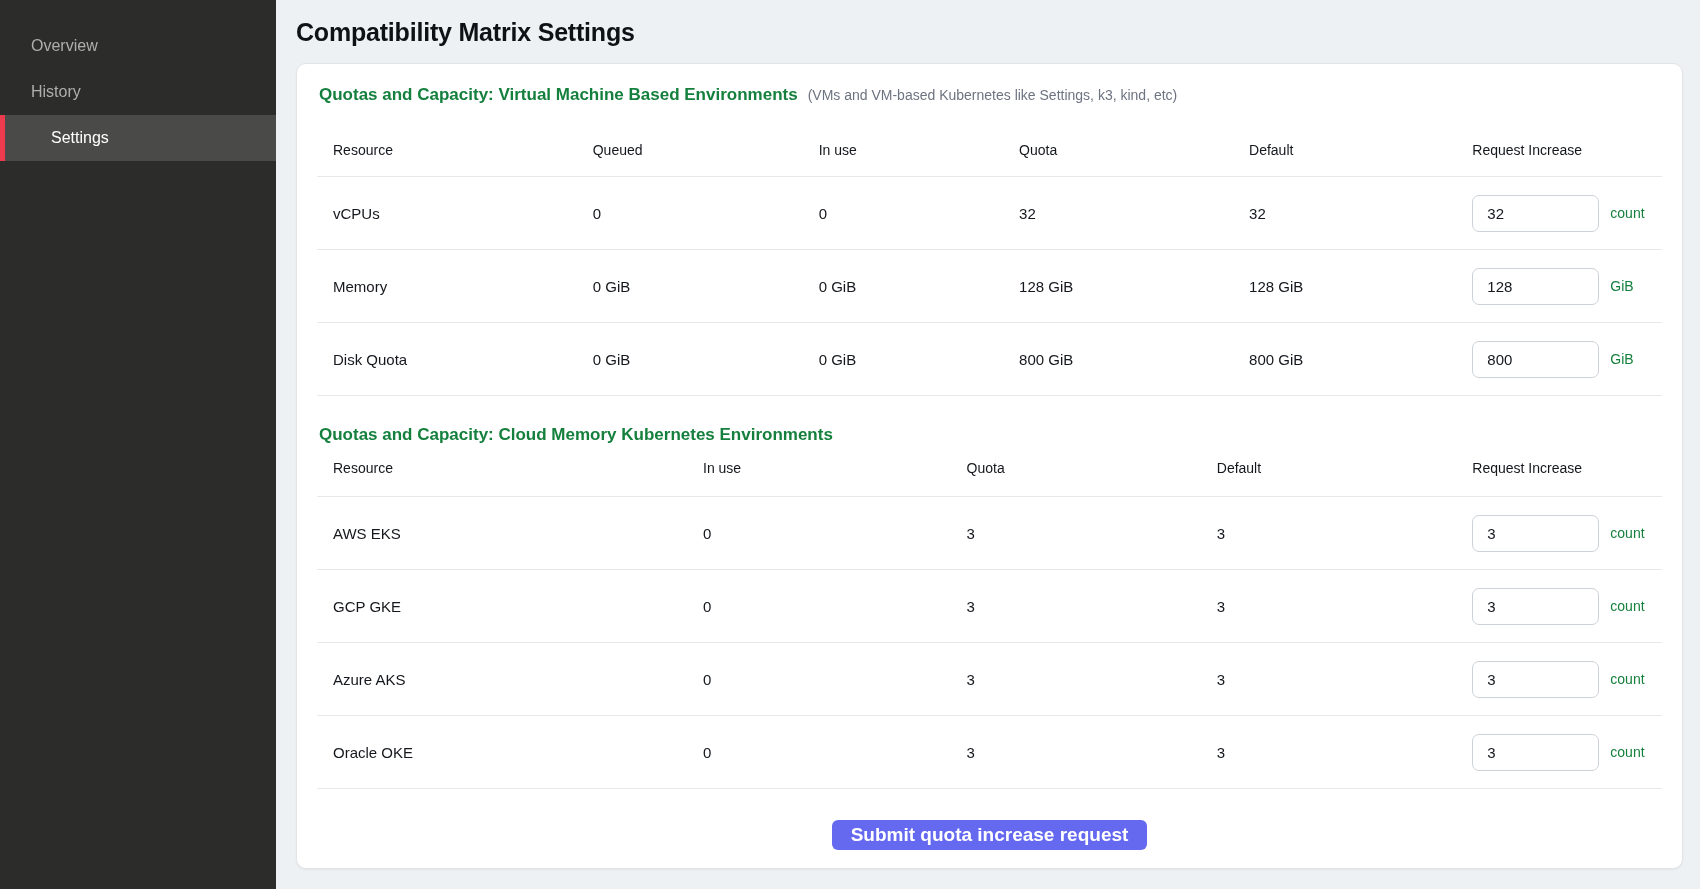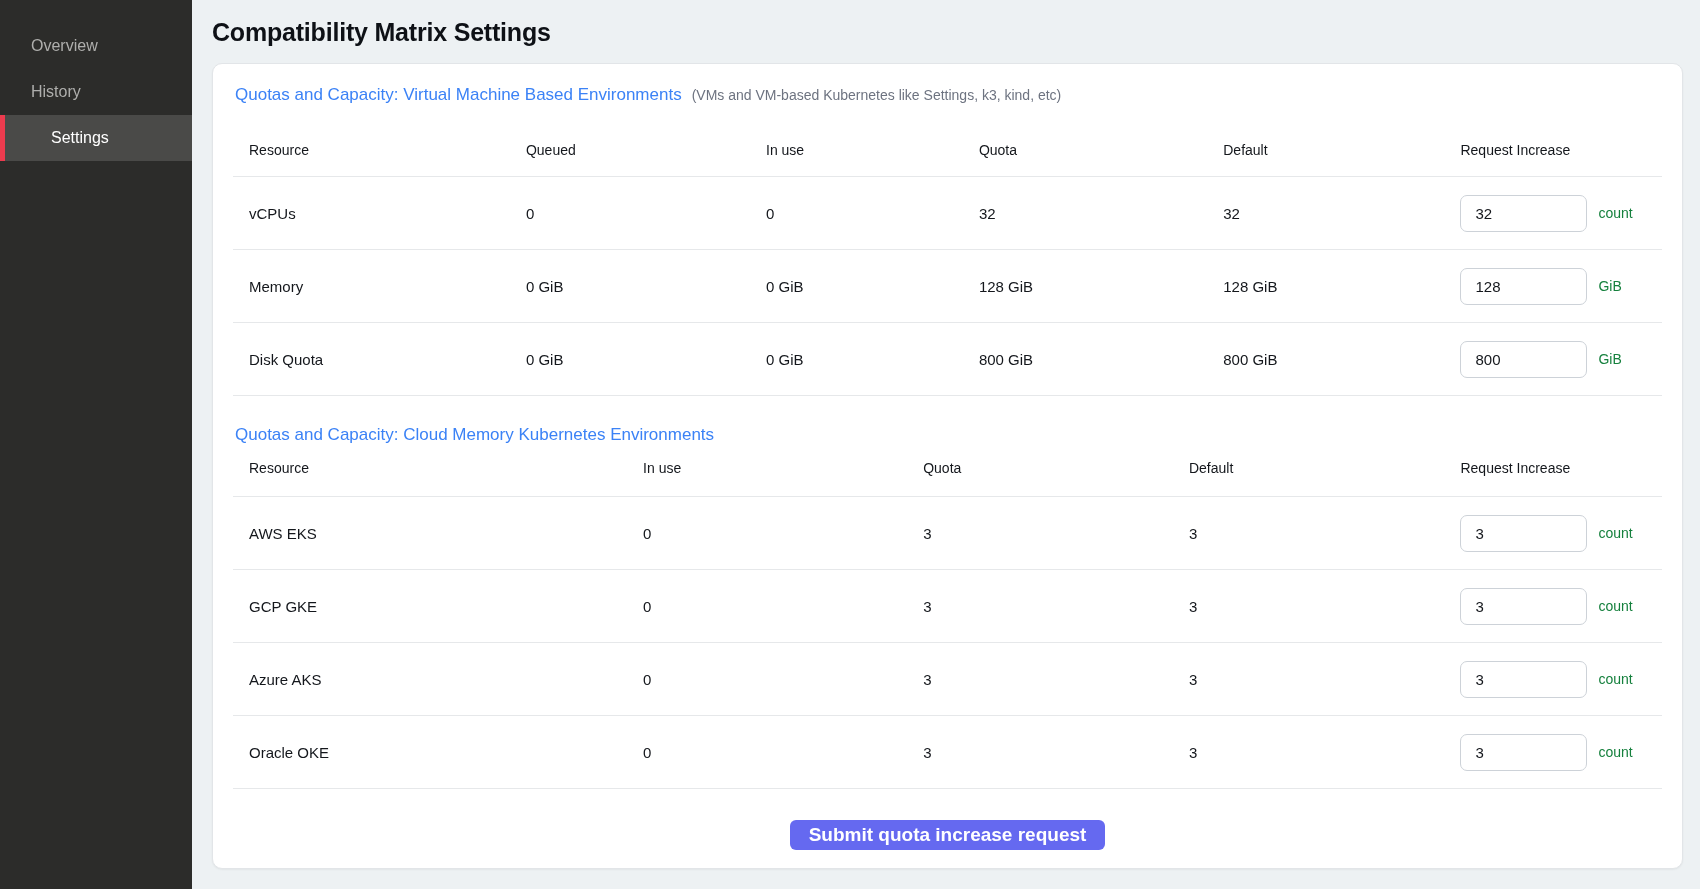--- a/index.html
+++ b/index.html
@@ -6,21 +6,21 @@
   html,body { width:1700px; height:889px; }
   body {
     display:flex;
     background:var(--main_bg, #edf1f3);
     font-family:"Liberation Sans", sans-serif;
     color:#14171c;
     overflow:hidden;
   }
   
   .sidebar {
-    width:192px; flex-shrink:0;
+    width:276px; flex-shrink:0;
     background:var(--sidebar_bg, #2c2c2a);
     padding-top:23px;
   }
   .nav-item {
     height:46px;
     display:flex; align-items:center;
     padding-left:26px;
     border-left:5px solid transparent;
     font-size:16px;
     color:var(--sidebar_text, #aeaeac);
@@ -46,21 +46,21 @@
     box-shadow:0 1px 2px rgba(0,0,0,0.05);
     height:806px;
     padding:20px 20px 0 20px;
     overflow:hidden;
   }
   .section-head {
     display:flex; align-items:baseline; gap:10px;
     margin-left:2px;
     line-height:21px;
   }
-  .section-head h2 { font-size:17px; font-weight:400; color:#3b82f6; }
+  .section-head h2 { font-size:17px; font-weight:700; color:#15803d; }
   .section-head .subtitle { font-size:14px; color:#6d7380; }
   .section-head.second { margin-top:28px; }
 
   table { width:100%; border-collapse:collapse; table-layout:fixed; }
   table.vm-table { margin-top:16px; }
   th {
     text-align:left; font-size:14px; font-weight:400; color:#14171c;
     border-bottom:1px solid #e6e8ea;
   }
   .vm-table th { padding:20px 0 18px 0; }

